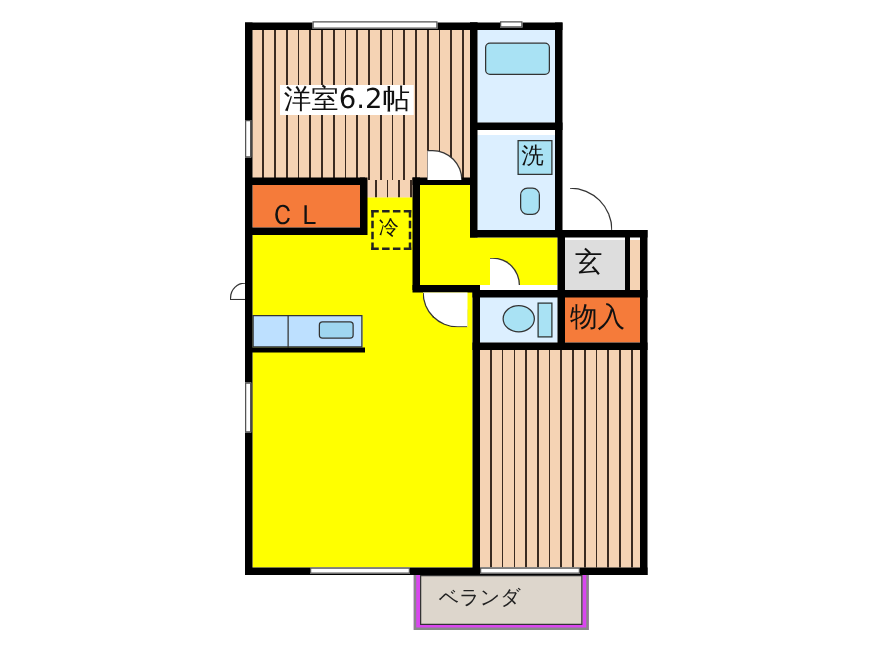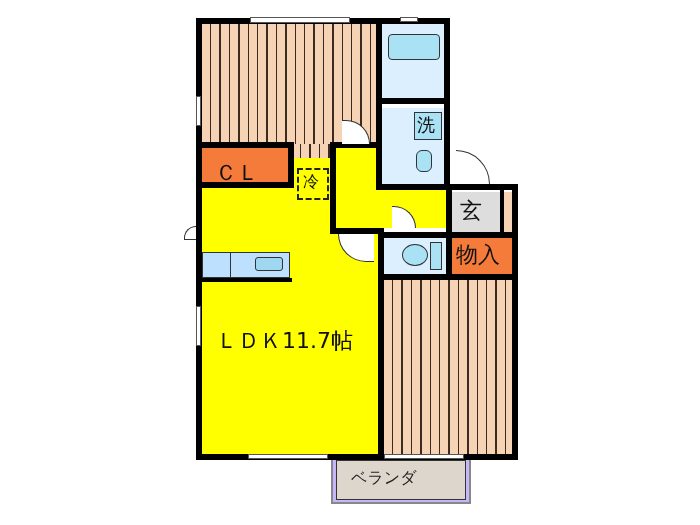--- a/index.html
+++ b/index.html
@@ -12,37 +12,37 @@
     }
     .label { position: absolute; font-size: 22px; color: #111; white-space: nowrap; line-height: 1; }
     .label.bg { background: #fff; padding: 1px 3px; }
     .win { position: absolute; background: #fff; border: 1px solid #555; box-sizing: border-box; }
   </style>
 </head>
 <body>
 
 <div class="abs" style="left:0;top:0;width:700px;height:525px;">
 
-  <div class="abs" style="left:331px;top:456px;width:140px;height:48px;border:2px solid #888;background:#c4b5fd;">
+  <div class="abs" style="left:331px;top:456px;width:140px;height:48px;border:2px solid #888;background:#d946ef;">
     <div class="abs" style="left:3px;top:2px;width:130px;height:40px;background:#ddd6cc;border:1px solid #333;"></div>
     <span class="label" style="left:18px;top:12px;font-size:16px;color:#222;">ベランダ</span>
   </div>
 
   <div class="abs stripes" style="left:202px;top:22px;width:176px;height:122px;"></div>
+  <span class="label bg" style="left:224px;top:68px;">洋室6.2帖</span>
 
   <div class="abs" style="left:202px;top:148px;width:86px;height:34px;background:#f57b3a;"></div>
   <span class="label" style="left:215px;top:162px;">ＣＬ</span>
 
   <div class="abs stripes" style="left:292px;top:144px;width:40px;height:14px;"></div>
 
   <div class="abs" style="left:202px;top:186px;width:176px;height:268px;background:#ffff00;"></div>
   <div class="abs" style="left:292px;top:158px;width:40px;height:40px;background:#ffff00;"></div>
   <div class="abs" style="left:336px;top:146px;width:44px;height:82px;background:#ffff00;"></div>
   <div class="abs" style="left:336px;top:190px;width:110px;height:38px;background:#ffff00;"></div>
-  <span class="label" style="left:216px;top:330px;">ＬＤＫ11.7帖</span>
 
   <div class="abs" style="left:297px;top:168px;width:32px;height:32px;border:2px dashed #222;"></div>
   <span class="label" style="left:303px;top:174px;font-size:16px;">冷</span>
 
   <div class="abs" style="left:202px;top:252px;width:88px;height:26px;background:#bde0ff;border:1px solid #333;"></div>
   <div class="abs" style="left:255px;top:257px;width:28px;height:14px;background:#9fd6f0;border:1px solid #333;border-radius:3px;"></div>
   <div class="abs" style="left:230px;top:252px;width:1px;height:26px;background:#333;"></div>
 
   <div class="abs" style="left:382px;top:22px;width:64px;height:76px;background:#dcefff;"></div>
   <div class="abs" style="left:388px;top:34px;width:52px;height:26px;background:#a9e2f4;border:1px solid #333;border-radius:4px;"></div>

